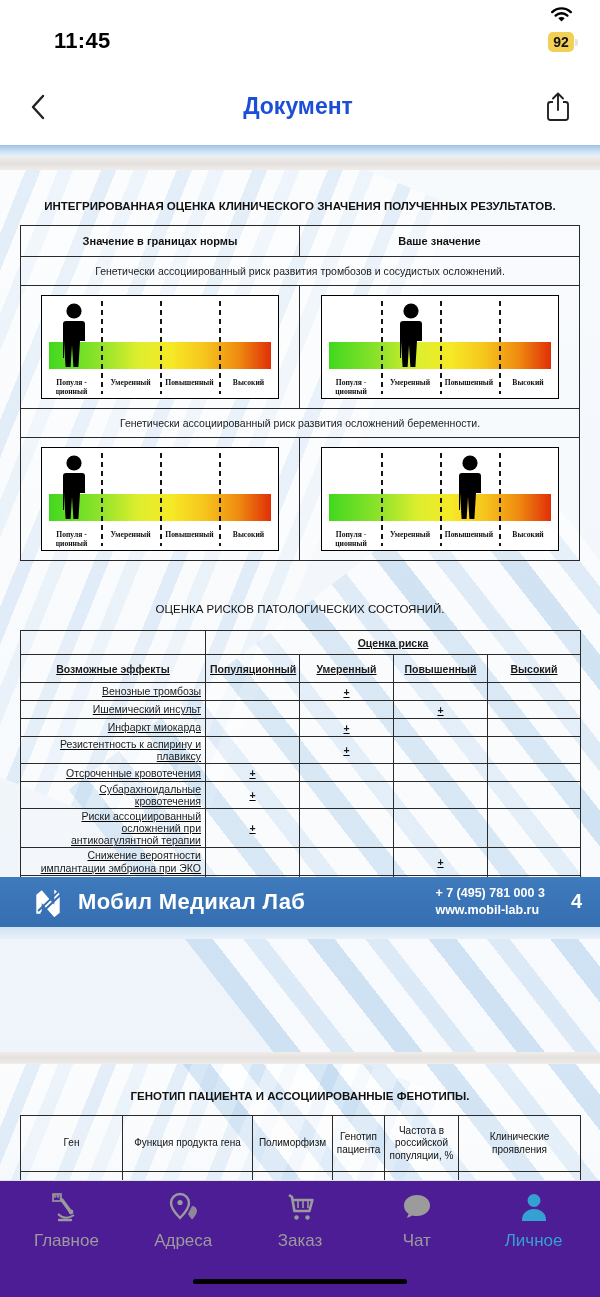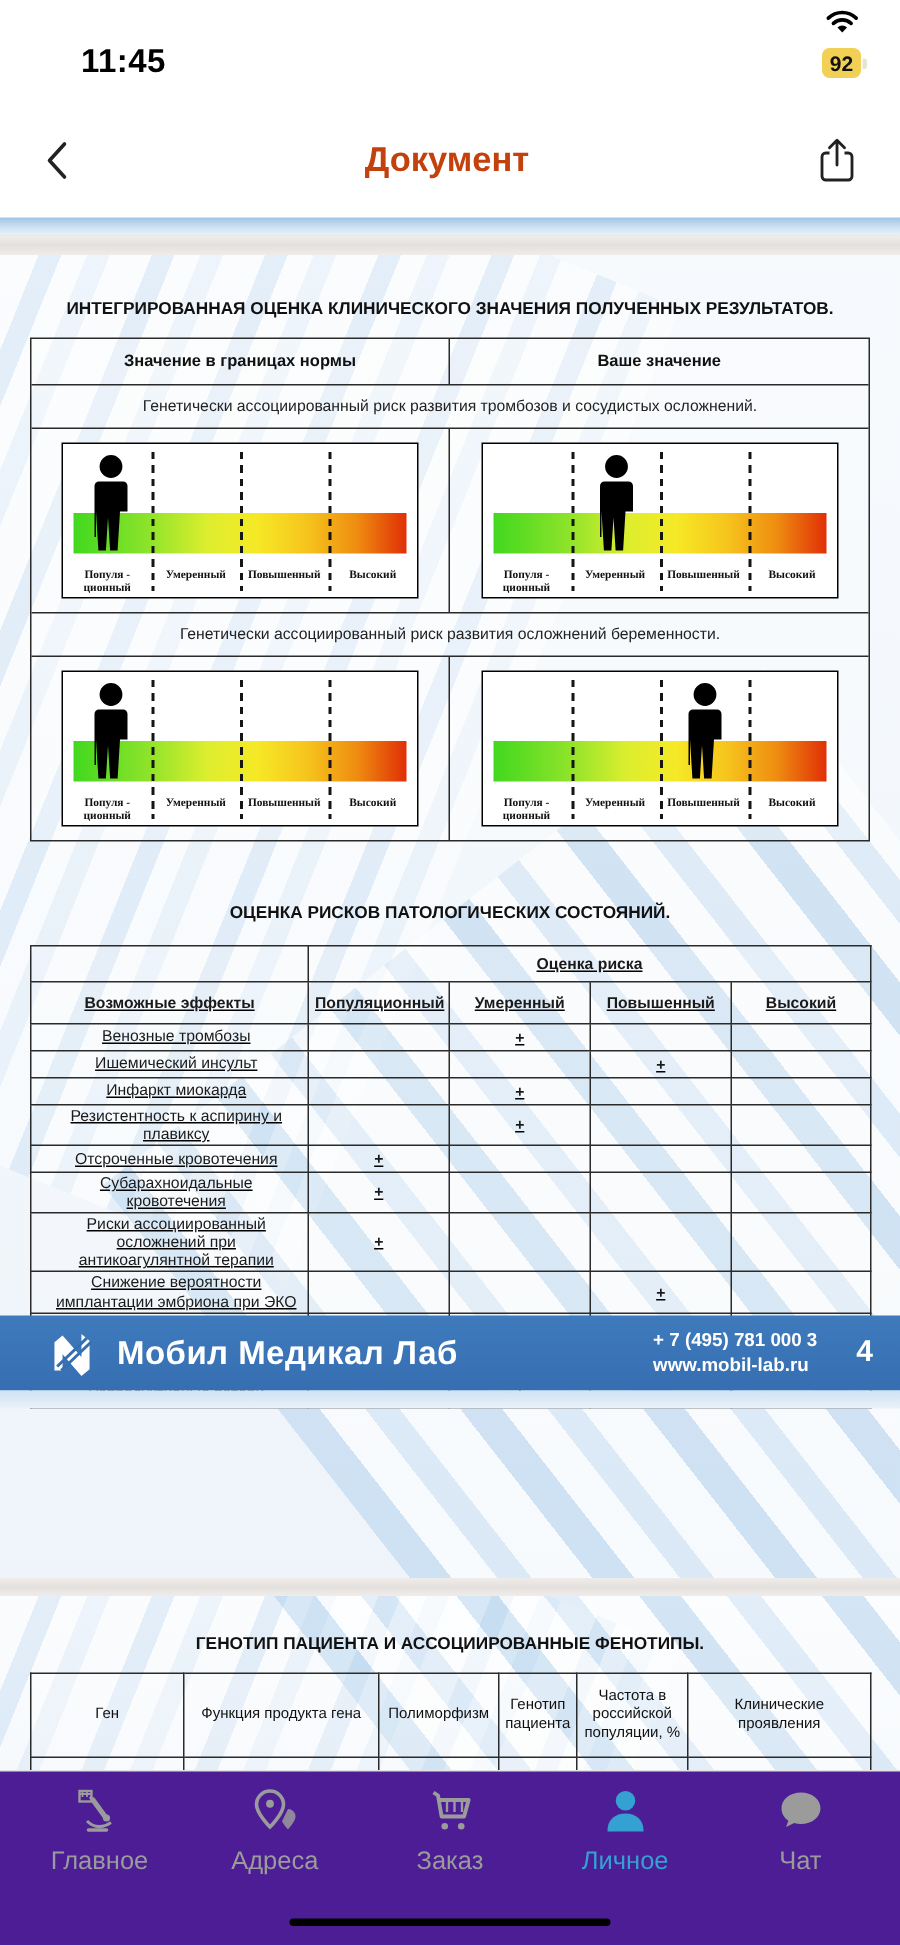--- a/index.html
+++ b/index.html
@@ -8,21 +8,21 @@
 
   
   .status-bar{height:56px;display:flex;align-items:flex-end;justify-content:space-between;padding:0 26px 2px 54px;box-sizing:border-box;background:#fff;}
   .sb-time{font-size:22px;font-weight:700;color:#000;letter-spacing:.3px;}
   .sb-icons{display:flex;align-items:center;gap:8px;padding-bottom:2px;flex-direction:column;}
   .batt{background:#f2d055;border-radius:5px;padding:0 5px;font-size:14px;font-weight:700;color:#111;line-height:20px;position:relative;}
   .batt:after{content:"";position:absolute;right:-4px;top:7px;width:3px;height:7px;background:#e8e3d2;border-radius:0 2px 2px 0;}
 
   
   .nav-bar{height:89px;display:flex;align-items:center;justify-content:space-between;padding:12px 22px 0 18px;box-sizing:border-box;background:#fff;}
-  .nav-title{font-size:23px;font-weight:700;color:#c2410c;}
+  .nav-title{font-size:23px;font-weight:700;color:#1d4ed8;}
   .nav-side{width:40px;display:flex;justify-content:center;}
 
   
   .doc-area{position:relative;height:1035px;background:#d9d6d4;overflow:hidden;}
   .prev-strip{height:12px;background:linear-gradient(180deg,#9fc3e4,#cfe2f3 55%,#eaf2fa);}
   .page-gap{height:13px;background:linear-gradient(180deg,#efecea,#e4e0de 50%,#efecea);}
   .page-gap2{height:12px;background:linear-gradient(180deg,#efecea,#e4e0de 50%,#efecea);}
 
   .page{position:relative;background:linear-gradient(180deg,#f7fafd,#eef4fa);overflow:hidden;}
   .page1{height:882px;}
@@ -53,26 +53,26 @@
     background:repeating-linear-gradient(to bottom,#151515 0 5px,transparent 5px 9px);}
   .sb-dash.d1{left:25%;} .sb-dash.d2{left:50%;} .sb-dash.d3{left:75%;}
   .person{position:absolute;bottom:29px;width:34px;height:66px;transform:translateX(-50%);}
   .scale-box[data-zone="0"] .person{left:13.5%;}
   .scale-box[data-zone="1"] .person{left:38%;}
   .scale-box[data-zone="2"] .person{left:63%;}
   .sb-labels{position:absolute;left:0;right:0;bottom:2px;display:flex;font-family:"Liberation Serif",serif;font-weight:700;font-size:7.6px;color:#111;}
   .sb-labels div{width:25%;text-align:center;line-height:1.2;}
 
   
-  .risk-h{margin:42px 20px 0;text-align:center;font-size:11.5px;font-weight:700;color:#111;}
+  .risk-h{margin:42px 20px 0;text-align:center;font-size:11.5px;font-weight:400;color:#111;}
   table.t2{margin:15px 20px 0;width:560px;border-collapse:collapse;table-layout:fixed;background:rgba(255,255,255,.2);text-decoration:underline;}
   .t2 td{border:1.2px solid #2a2a2a;font-size:10.5px;color:#1a1a1a;padding:1px 4px;box-sizing:border-box;}
   .t2 .gh{height:24px;text-align:center;font-weight:700;}
   .t2 .lh{height:28px;text-align:center;font-weight:700;}
-  .t2 .effect{text-align:center;height:18px;line-height:1.15;padding-left:13px;}
+  .t2 .effect{text-align:right;height:18px;line-height:1.15;padding-left:13px;}
   .t2 .mark{text-align:center;font-weight:700;}
 
   
   .banner{position:absolute;left:0;right:0;bottom:12px;height:50px;z-index:3;
     background:linear-gradient(180deg,#3f7abc,#356fb2);display:flex;align-items:center;padding:0 18px 0 30px;box-sizing:border-box;}
   .brand{display:flex;align-items:center;gap:12px;flex:1;}
   .brand-name{color:#fff;font-size:22px;font-weight:700;letter-spacing:.3px;}
   .contact{color:#fff;font-size:12.5px;font-weight:700;line-height:1.3;text-align:left;margin-right:26px;}
   .pagenum{color:#fff;font-size:20px;font-weight:700;}
   .p1-bottom{position:absolute;left:0;right:0;bottom:0;height:12px;background:linear-gradient(180deg,#cfe2f3,#e9f1f9);z-index:3;}
@@ -415,32 +415,32 @@
       <span class="ticon">
         <svg width="34" height="32" viewBox="0 0 34 32" class="ic-gray">
           <path d="M6 3 l3 2 2.4 14 h15 l3-11 H10" fill="none" stroke="currentColor" stroke-width="2.6" stroke-linejoin="round"></path>
           <path d="M15 9 v7 M20 9 v7 M25 9 v7" stroke="currentColor" stroke-width="1.6"></path>
           <circle cx="13.5" cy="25.5" r="2.2" fill="currentColor"></circle>
           <circle cx="24.5" cy="25.5" r="2.2" fill="currentColor"></circle>
         </svg>
       </span>
       <span class="tlabel">Заказ</span>
     </div>
+    <div class="tab">
+      <span class="ticon">
+        <svg width="34" height="32" viewBox="0 0 34 32" class="ic-gray">
+          <path d="M30 13.5 c0 6-5.8 10.5-13 10.5 -1.6 0-3.1-.2-4.5-.6 L7 26 l1.6-4.2 C5.6 19.8 4 16.9 4 13.5 4 7.5 9.8 3 17 3 s13 4.5 13 10.5 z" fill="currentColor"></path>
+        </svg>
+      </span>
+      <span class="tlabel">Чат</span>
+    </div>
     <div class="tab active">
       <span class="ticon">
         <svg width="30" height="32" viewBox="0 0 30 32" class="ic-active">
           <circle cx="15" cy="8.5" r="6.5" fill="currentColor"></circle>
           <path d="M3 28 c0-7 5.4-11 12-11 s12 4 12 11 v1 H3 z" fill="currentColor"></path>
         </svg>
       </span>
       <span class="tlabel">Личное</span>
     </div>
-    <div class="tab">
-      <span class="ticon">
-        <svg width="34" height="32" viewBox="0 0 34 32" class="ic-gray">
-          <path d="M30 13.5 c0 6-5.8 10.5-13 10.5 -1.6 0-3.1-.2-4.5-.6 L7 26 l1.6-4.2 C5.6 19.8 4 16.9 4 13.5 4 7.5 9.8 3 17 3 s13 4.5 13 10.5 z" fill="currentColor"></path>
-        </svg>
-      </span>
-      <span class="tlabel">Чат</span>
-    </div>
     <div class="home-ind"></div>
   </div>
 </div>
 
 </body></html>

